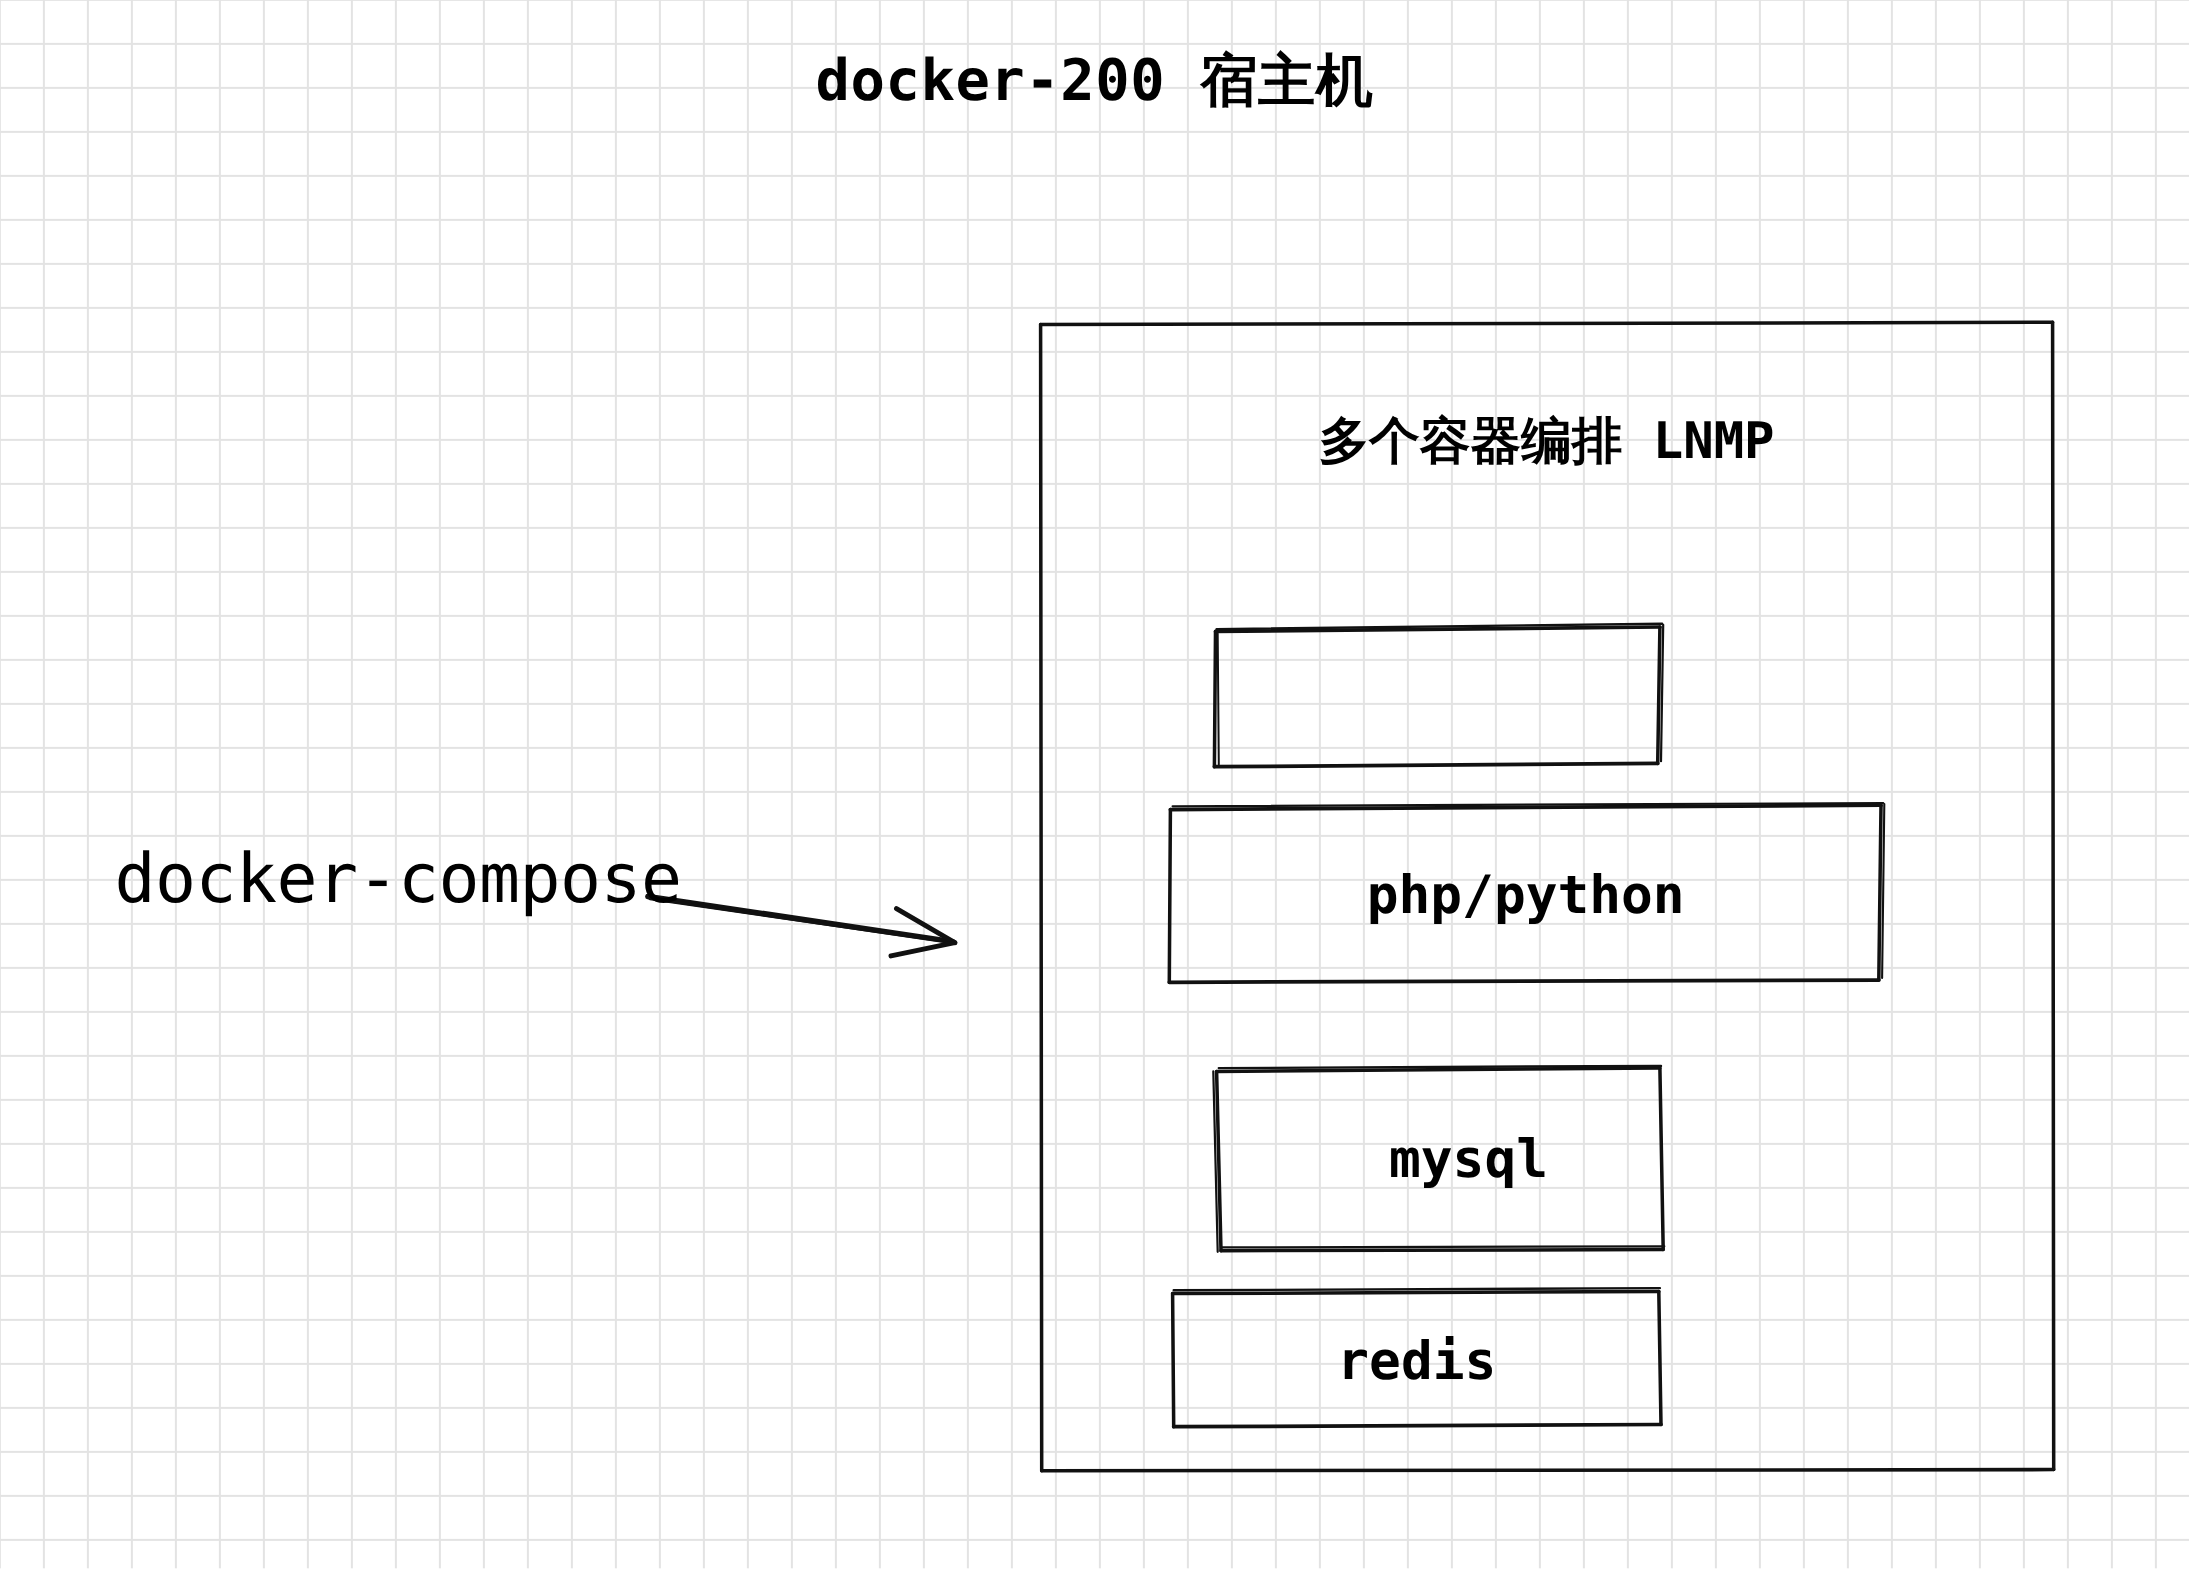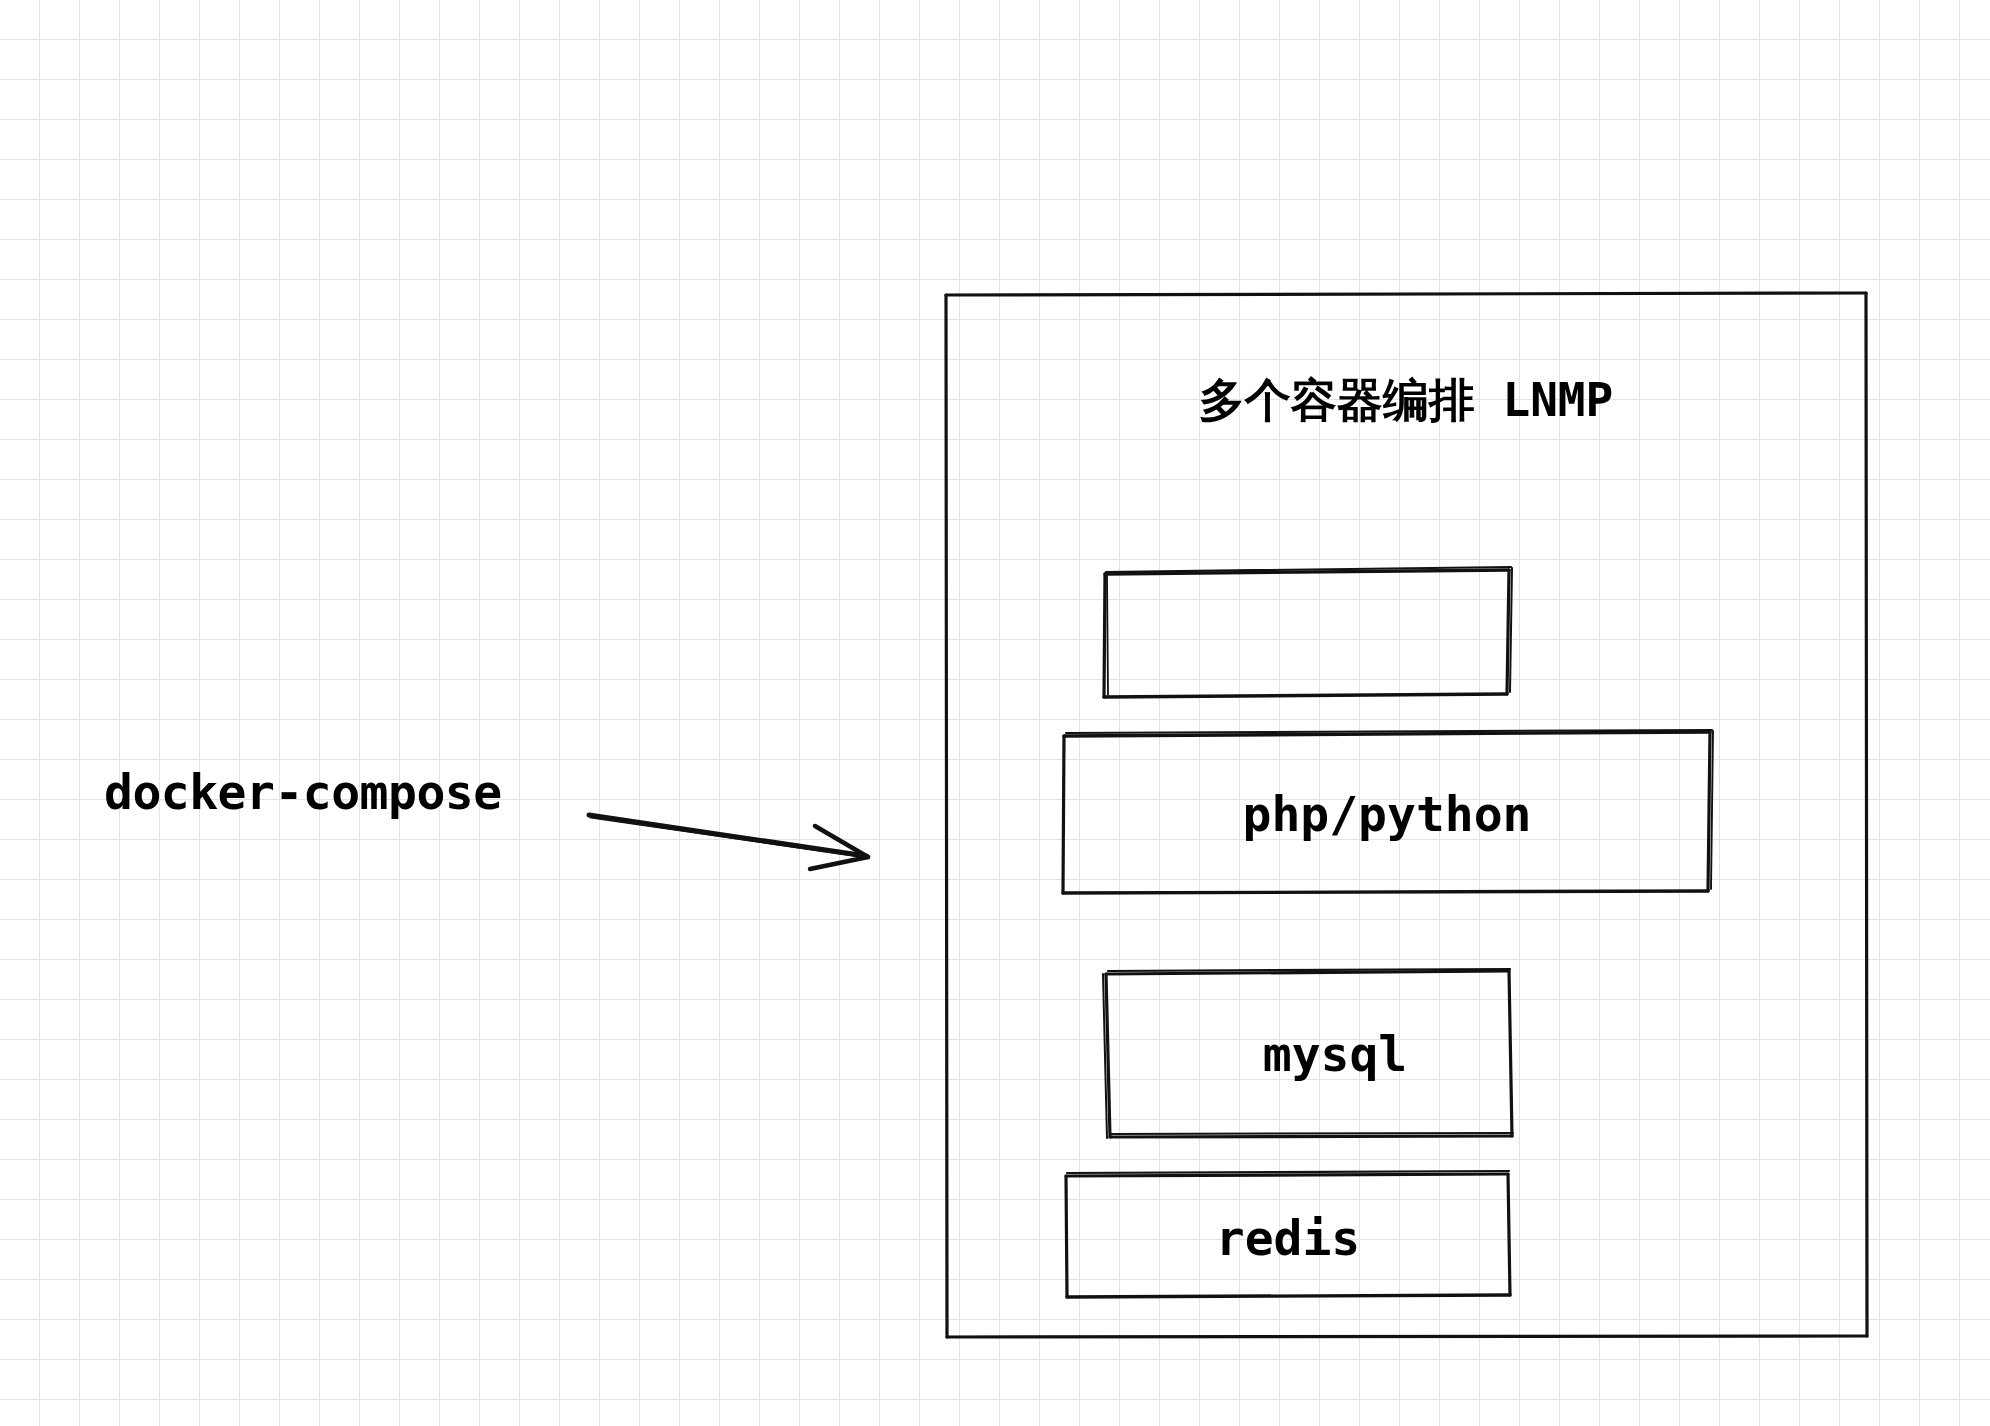--- a/index.html
+++ b/index.html
@@ -57,22 +57,22 @@
     font-weight: 700;
     margin-top: 22px;
   }
   #orch-title span.cjk {
     font-family: "DejaVu Sans", sans-serif;
     font-weight: 700;
   }
   #compose-label {
     left: 104px;
     top: 768px;
-    font-size: 48px;
-    font-weight: 700;
+    font-size: 62px;
+    font-weight: 400;
     letter-spacing: -0.5px;
   }
   .svc-label {
     position: absolute;
     color: #000000;
     font-family: "DejaVu Sans Mono", monospace;
     font-size: 48px;
     font-weight: 700;
     text-align: center;
     line-height: 1;
@@ -138,20 +138,23 @@
       <g>
         <path d="M589,815 L866,856" stroke-width="5"></path>
         <path d="M591,817 L868,857" stroke-width="3"></path>
         <path d="M815,826 L868,857" stroke-width="4.5"></path>
         <path d="M810,869 L868,857" stroke-width="4.5"></path>
       </g>
 
     </g>
   </svg>
 
+  <div class="lbl" id="host-title">
+    <span>docker-200</span><span>&nbsp;</span><span class="cjk">宿主机</span>
+  </div>
 
   <div class="lbl" id="orch-title">
     <span class="cjk">多个容器编排</span><span>&nbsp;</span><span>LNMP</span>
   </div>
 
   <div class="lbl" id="compose-label">docker-compose</div>
 
   <div class="svc-label" id="svc-php-label">php/python</div>
   <div class="svc-label" id="svc-mysql-label">mysql</div>
   <div class="svc-label" id="svc-redis-label">redis</div>

